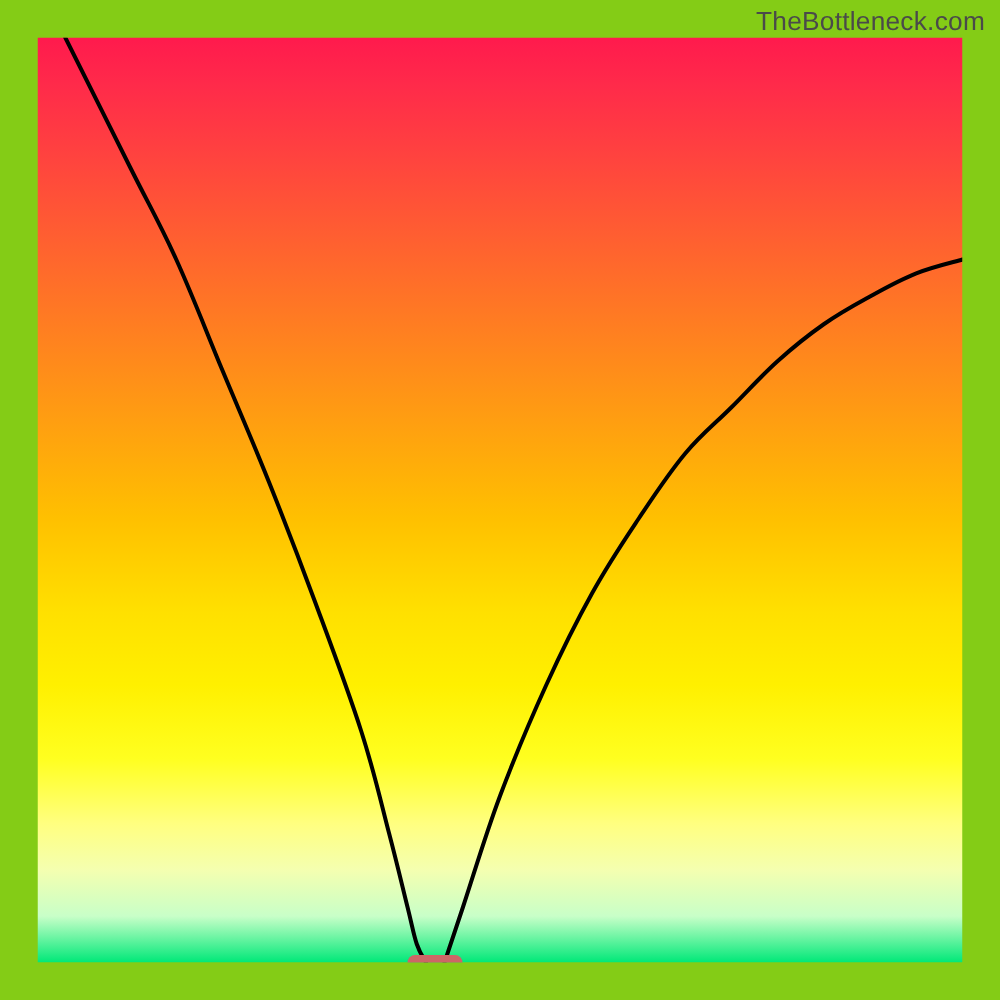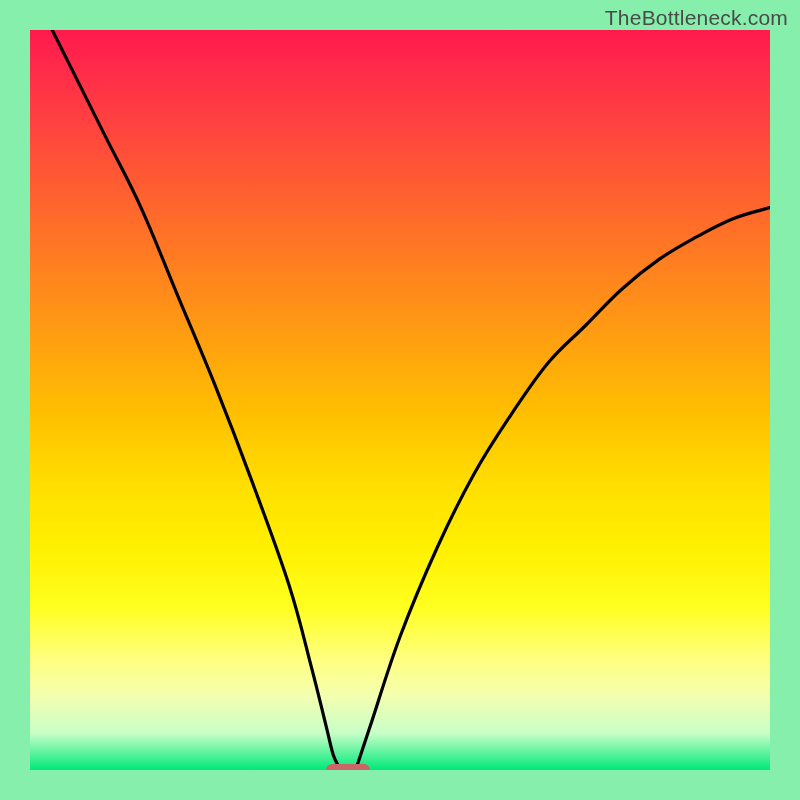--- a/index.html
+++ b/index.html
@@ -6,21 +6,21 @@
   body {
     width: 800px;
     height: 800px;
     overflow: hidden;
     background: #000;
     position: relative;
   }
   .frame {
     position: absolute;
     inset: 0;
-    background: #86efac;
+    background: #84cc16;
   }
   .plot-area {
     position: absolute;
     left: 30px;
     top: 30px;
     width: 740px;
     height: 740px;
     overflow: hidden;
   }
   .gradient-bg {

